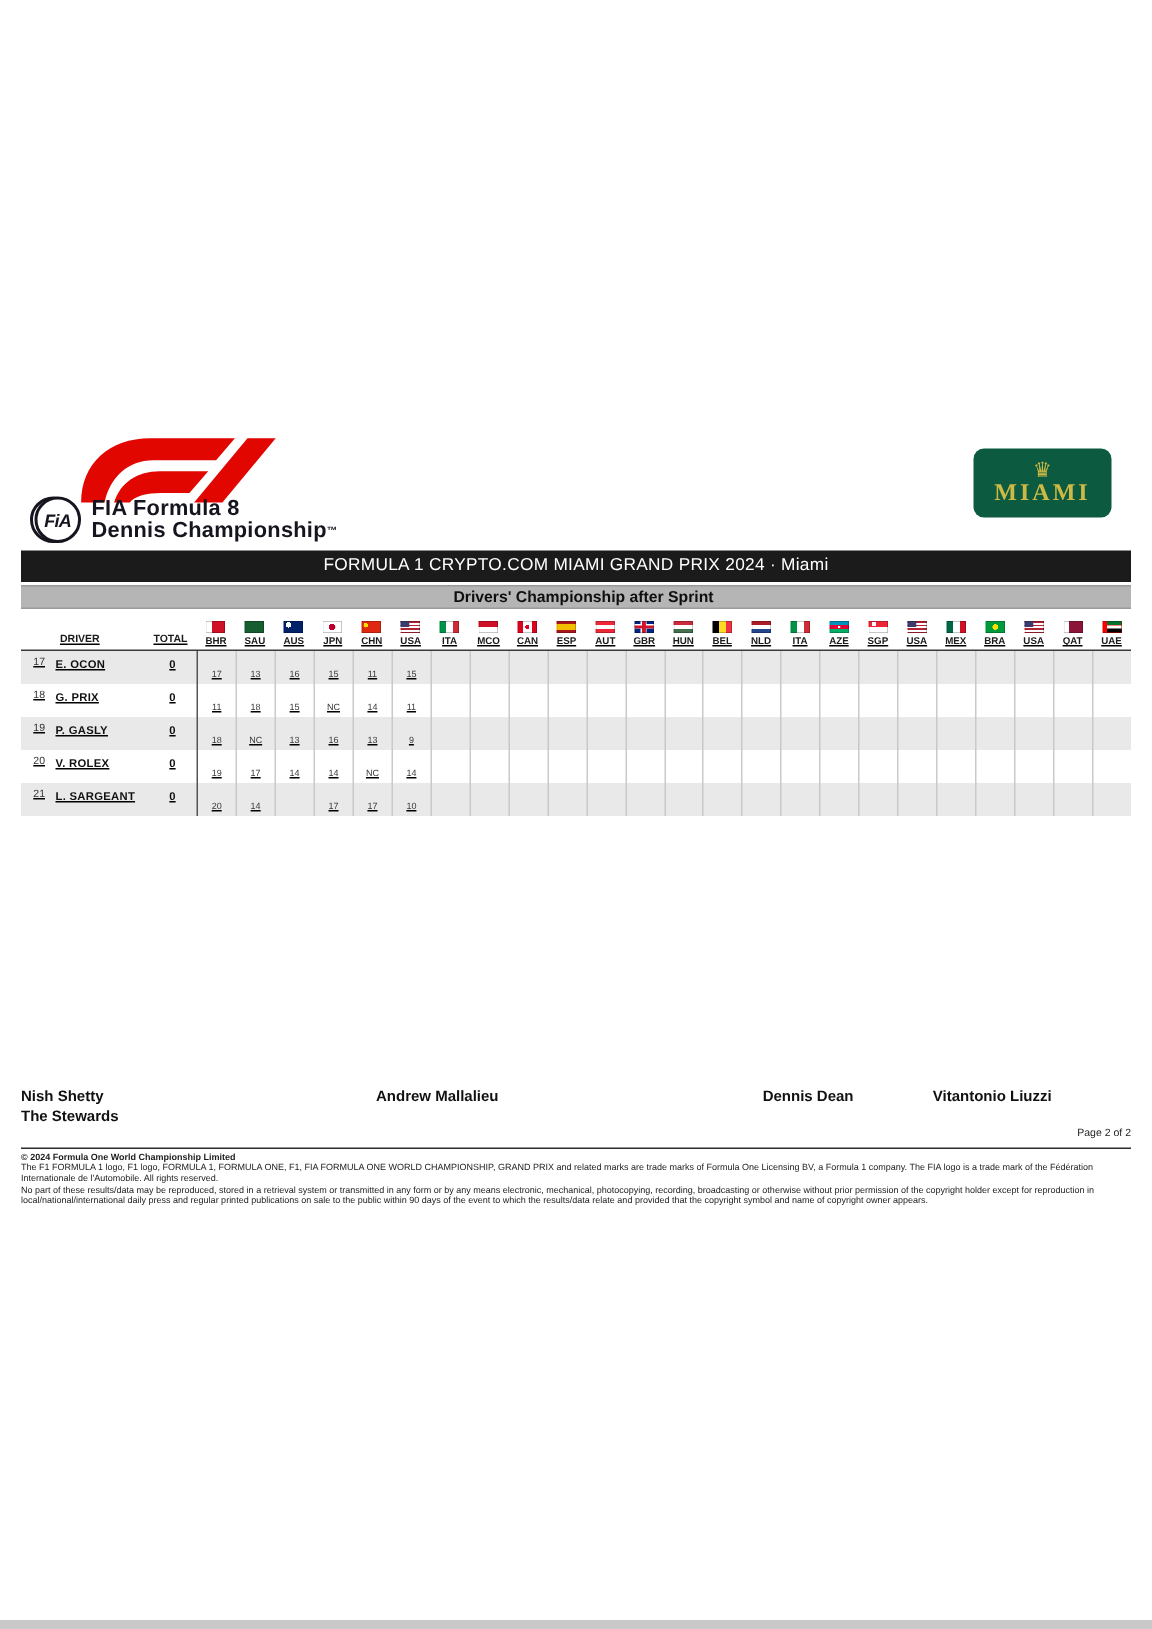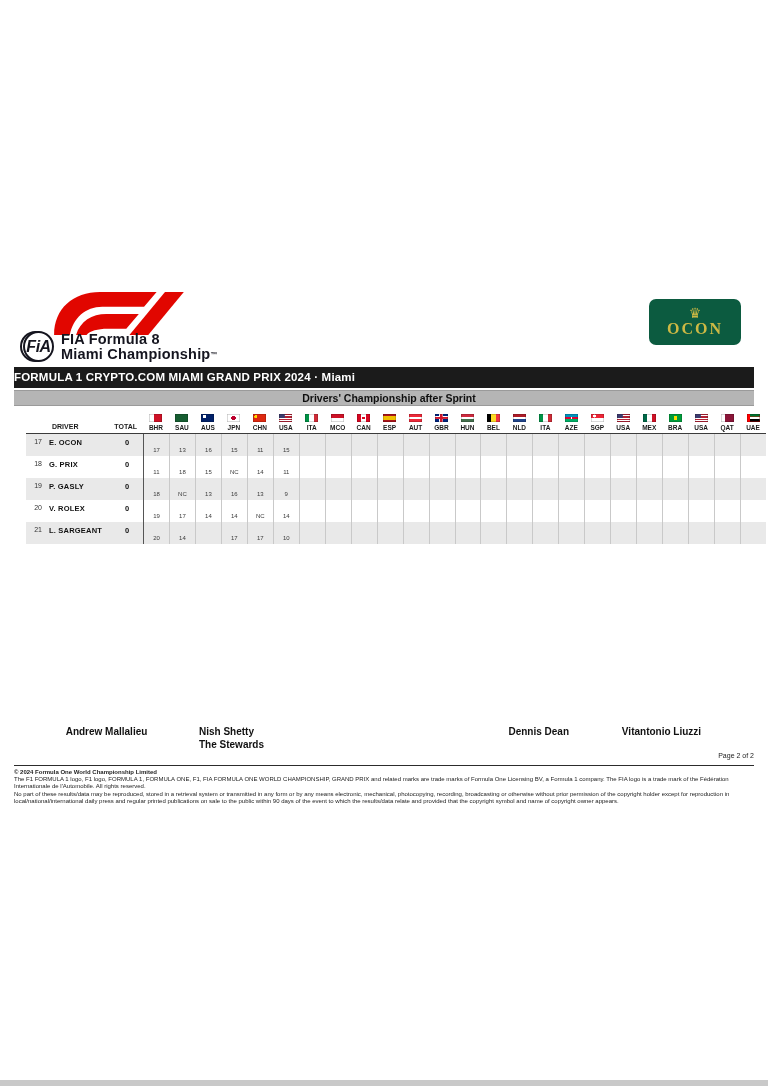--- a/index.html
+++ b/index.html
@@ -7,39 +7,39 @@
   body { font-family:"Liberation Sans", sans-serif; }
   .page { position:relative; width:768px; height:1086px; background:#fff; margin:0 auto; overflow:hidden; }
 
   
   .f1-logo { position:absolute; left:52px; top:285px; width:136px; height:54px; }
   .fia-row { position:absolute; left:20px; top:331px; display:flex; align-items:center; gap:7px; }
   .fia-emblem { position:relative; width:34px; height:31px; }
   .fia-emblem .ring { position:absolute; top:0; width:31px; height:31px; border:2.5px solid #15151f; border-radius:50%; background:#fff; }
   .fia-emblem .ring.r1 { left:0; }
   .fia-emblem .ring.r2 { left:3px; display:flex; align-items:center; justify-content:center;
-       font-weight:900; font-style:italic; font-size:16px; color:#15151f; letter-spacing:-.5px; }
+       font-weight:900; font-style:italic; font-size:12px; color:#15151f; letter-spacing:-.5px; }
   .fia-text { color:#15151f; font-weight:700; font-size:14.5px; line-height:15px; letter-spacing:.2px; }
   .fia-text .tm { font-size:7px; vertical-align:top; }
 
   .rolex { position:absolute; left:649px; top:299px; width:92px; height:46px; background:#0c5b40;
        border-radius:7px; display:flex; flex-direction:column; align-items:center; justify-content:center; }
   .rolex .crown { color:#cdb944; font-size:14px; line-height:13px; }
   .rolex .brand { color:#cdb944; font-family:"Liberation Serif", serif; font-weight:700;
        font-size:16px; letter-spacing:2px; line-height:18px; }
 
   
   .title-bar { position:absolute; left:14px; top:367px; width:740px; height:21px; background:#1b1b1b;
-       color:#fff; font-weight:700; font-size:11.5px; line-height:21px; letter-spacing:.2px; }
+       color:#fff; font-weight:400; font-size:11.5px; text-align:center; line-height:21px; letter-spacing:.2px; }
   .subtitle-bar { position:absolute; left:14px; top:390px; width:740px; height:16px; background:#b5b5b5;
        border-top:1px solid #9a9a9a; border-bottom:1px solid #9a9a9a;
        color:#0f0f0f; font-weight:700; font-size:10.5px; text-align:center; line-height:14.5px;padding-left:10px; }
 
   
-  .standings { position:absolute; left:26px; top:407px; width:740px; }
+  .standings { position:absolute; left:14px; top:407px; width:740px;text-decoration:underline; }
   .t-header { display:grid; grid-template-columns:117px repeat(24, 1fr); height:27px; border-bottom:1px solid #3b3b3b; }
   .t-header .driver-h { display:flex; align-items:flex-end; justify-content:space-between;
        padding:0 6px 3px 26px; font-size:7px; font-weight:700; color:#1a1a1a; }
   .race-h { display:flex; flex-direction:column; align-items:center; justify-content:flex-end; padding-bottom:2px; gap:2px; }
   .race-h .flag { width:13px; height:8px; box-shadow: inset 0 0 0 0.5px rgba(0,0,0,.3); }
   .race-h .code { font-size:6.5px; font-weight:700; color:#1a1a1a; }
 
   .t-row { display:grid; grid-template-columns:117px repeat(24, 1fr); height:22px; }
   .t-row.odd { background:#e9e9e9; }
   .driver-c { display:flex; align-items:flex-start; padding-top:4px; }
@@ -72,27 +72,27 @@
     <path d="M184,94 L252,12 H216 L148,94 Z" fill="#e10600"></path>
   </svg>
 
   <div class="fia-row">
     <div class="fia-emblem">
       <div class="ring r1"></div>
       <div class="ring r2">FiA</div>
     </div>
     <div class="fia-text">
       <div>FIA Formula 8</div>
-      <div><span>Miami Championship</span><span class="tm">™</span></div>
+      <div><span>Dennis Championship</span><span class="tm">™</span></div>
     </div>
   </div>
 
   <div class="rolex">
     <div class="crown">♛</div>
-    <div class="brand">OCON</div>
+    <div class="brand">MIAMI</div>
   </div>
 
   <div class="title-bar">FORMULA 1 CRYPTO.COM MIAMI GRAND PRIX 2024 · Miami</div>
   <div class="subtitle-bar">Drivers' Championship after Sprint</div>
 
   <div class="standings">
     <div class="t-header" id="t-header">
       <div class="driver-h">
         <span>DRIVER</span>
         <span>TOTAL</span>
@@ -348,26 +348,26 @@
           <div class="result-c"></div>
           <div class="result-c"></div>
           <div class="result-c"></div>
           <div class="result-c"></div>
           <div class="result-c"></div>
         </div>
       </div>
   </div>
 
   <div class="signatories" id="signatories">
-      <div class="sig c2">
-        <div>Andrew Mallalieu</div>
-      </div>
       <div class="sig c1">
         <div>Nish Shetty</div>
         <div>The Stewards</div>
+      </div>
+      <div class="sig c2">
+        <div>Andrew Mallalieu</div>
       </div>
       <div class="sig c4">
         <div>Dennis Dean</div>
       </div>
       <div class="sig c3">
         <div>Vitantonio Liuzzi</div>
       </div>
     </div>
   <div class="page-label">Page 2 of 2</div>
   <div class="rule"></div>

